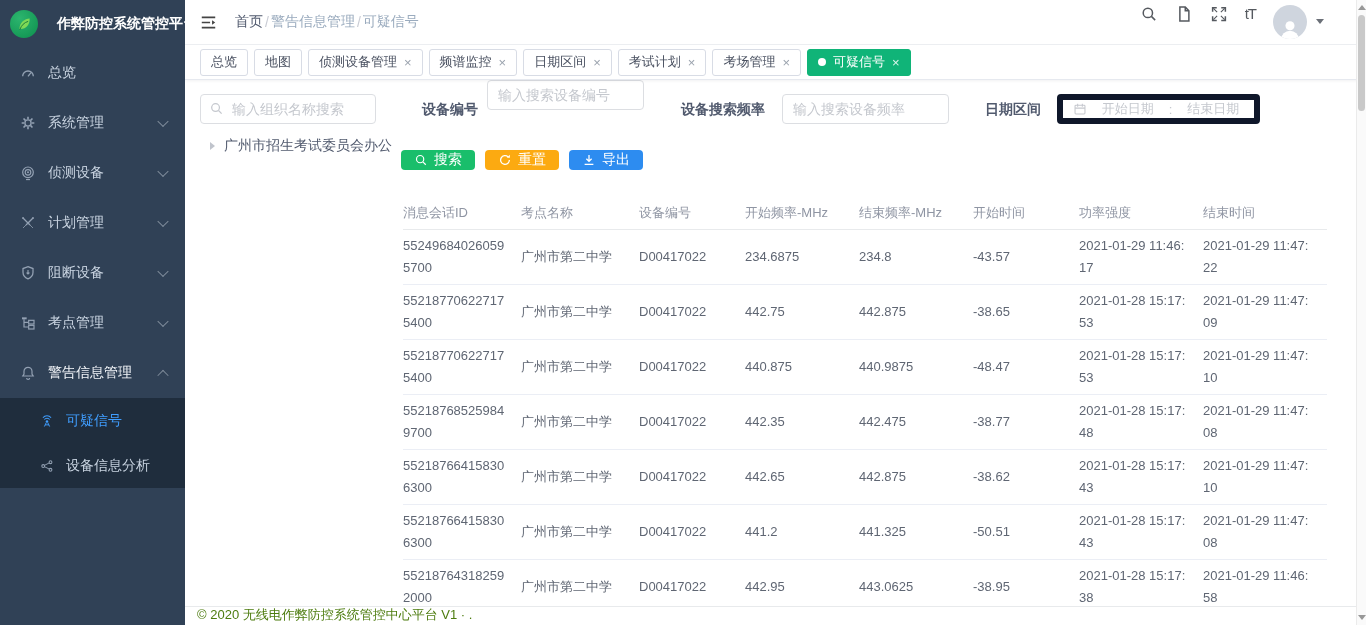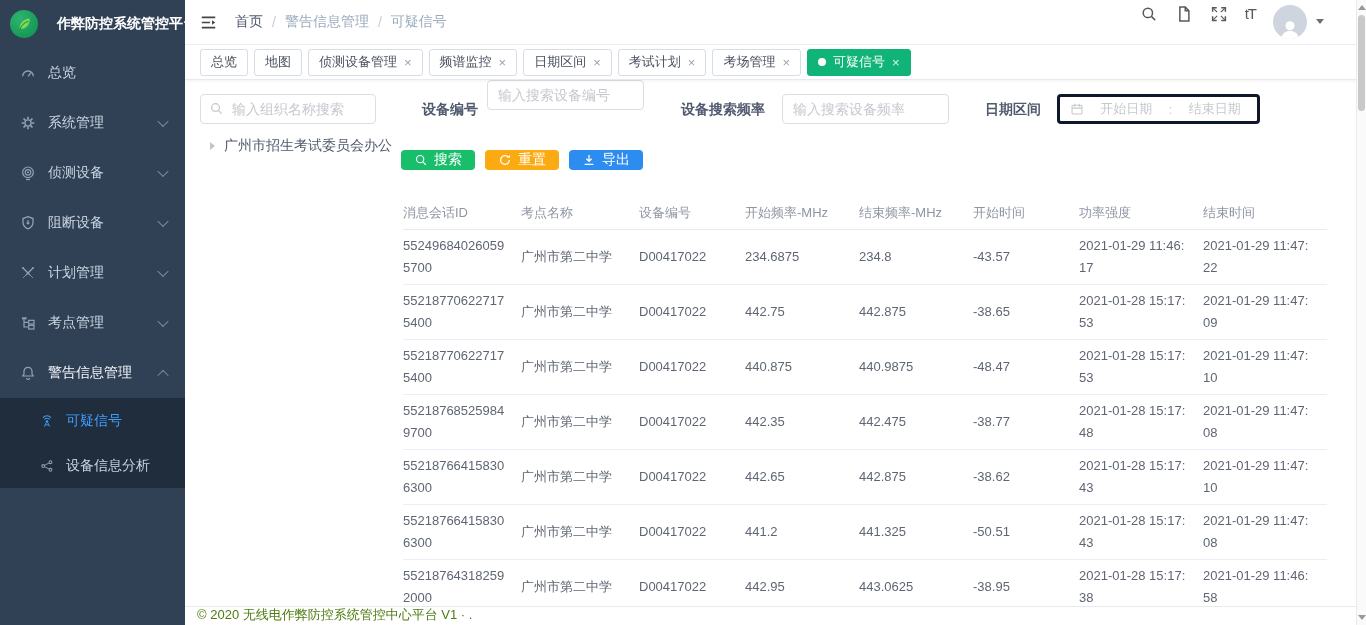--- a/index.html
+++ b/index.html
@@ -25,21 +25,21 @@
   .is-active .mi-ic{color:#409eff}
   .chev{position:absolute;right:18px;top:50%;width:7px;height:7px;
      border-right:1.5px solid #7d8a99;border-bottom:1.5px solid #7d8a99}
   .chev-down{transform:translateY(-70%) rotate(45deg)}
   .chev-up{transform:translateY(-20%) rotate(-135deg)}
   
   .main{position:absolute;left:185px;right:0;top:0;bottom:0;display:flex;flex-direction:column;background:#fff}
   .topbar{height:44px;flex:none;display:flex;align-items:center;padding:0 14px;
      border-bottom:1px solid #eef0f3;background:#fff}
   .hamburger{width:19px;height:19px;color:#454545;cursor:pointer;flex:none}
-  .breadcrumb{margin-left:17px;display:flex;align-items:center;font-size:14px;gap:9px;white-space:nowrap}
+  .breadcrumb{margin-left:17px;display:flex;align-items:center;font-size:14px;gap:2px;white-space:nowrap}
   .bc{cursor:pointer}
   .bc.t-home{color:#515a6e}
   .bc.t-sep{color:#c9ccd4;cursor:default}
   .bc.t-crumb{color:#9aabbe}
   .top-right{margin-left:auto;display:flex;gap:17px;padding-right:28px}
   .top-ic{width:18px;height:18px;color:#55595f;cursor:pointer}
   .tt-glyph{font-size:15px;color:#55595f;cursor:pointer;letter-spacing:-1px}
   .avatar{width:34px;height:34px;border-radius:50%;background:#cfd5de;overflow:hidden;
      display:flex;align-items:flex-end;justify-content:center;cursor:pointer}
   .avatar svg{width:26px;height:26px;color:#fff;margin-bottom:-3px}
@@ -62,21 +62,21 @@
      color:#515a6e;box-sizing:border-box;padding:8px 10px;outline:none;background:#fff}
   .inp::placeholder{color:#c5c8ce}
   .inp-org{left:15px;top:14px;width:176px;padding-left:31px}
   .org-search-ic{position:absolute;left:24px;top:21px;width:15px;height:15px;color:#c5c8ce;z-index:2}
   .flabel{position:absolute;top:14px;line-height:30px;font-size:14px;font-weight:bold;color:#515a6e;white-space:nowrap}
   .lbl-device{left:237px}
   .inp-device{left:302px;top:0;width:157px}
   .lbl-freq{left:496px}
   .inp-freq{left:597px;top:14px;width:167px}
   .lbl-date{left:800px}
-  .date-range{position:absolute;left:872px;top:14px;width:203px;height:30px;border:3px solid #0f172a;
+  .date-range{position:absolute;left:872px;top:14px;width:203px;height:30px;border:6px solid #0f172a;
      border-radius:4px;display:flex;align-items:center;box-sizing:border-box;background:#fff;cursor:pointer}
   .dr-ic{width:14px;height:14px;color:#c5c8ce;margin-left:10px;flex:none}
   .dr-txt{color:#c5c8ce;font-size:13px;flex:1;text-align:center;white-space:nowrap}
   .dr-sep{color:#c5c8ce;font-size:13px}
   .tree-node{position:absolute;left:25px;top:57px;display:flex;align-items:center;font-size:14px;
      color:#515a6e;cursor:pointer;white-space:nowrap}
   .tree-caret{width:0;height:0;border-top:4px solid transparent;border-bottom:4px solid transparent;
      border-left:5px solid #c0c4cc;margin-right:9px}
   .btns{position:absolute;left:216px;top:70px;display:flex;gap:10px}
   .btn{height:20px;padding:0 13px;font-size:14px;border-radius:4px;color:#fff;display:inline-flex;
@@ -226,31 +226,31 @@
       <div class="mi-row t-item">
         <svg class="mi-ic">
           <use href="#radar"></use>
         </svg>
         <span class="mi-label">侦测设备</span>
         <span class="chev chev-down"></span>
       </div>
 
       <div class="mi-row t-item">
         <svg class="mi-ic">
+          <use href="#pens"></use>
+        </svg>
+        <span class="mi-label">计划管理</span>
+        <span class="chev chev-down"></span>
+      </div>
+
+      <div class="mi-row t-item">
+        <svg class="mi-ic">
           <use href="#shield"></use>
         </svg>
         <span class="mi-label">阻断设备</span>
-        <span class="chev chev-down"></span>
-      </div>
-
-      <div class="mi-row t-item">
-        <svg class="mi-ic">
-          <use href="#pens"></use>
-        </svg>
-        <span class="mi-label">计划管理</span>
         <span class="chev chev-down"></span>
       </div>
 
       <div class="mi-row t-item">
         <svg class="mi-ic">
           <use href="#tree"></use>
         </svg>
         <span class="mi-label">考点管理</span>
         <span class="chev chev-down"></span>
       </div>

